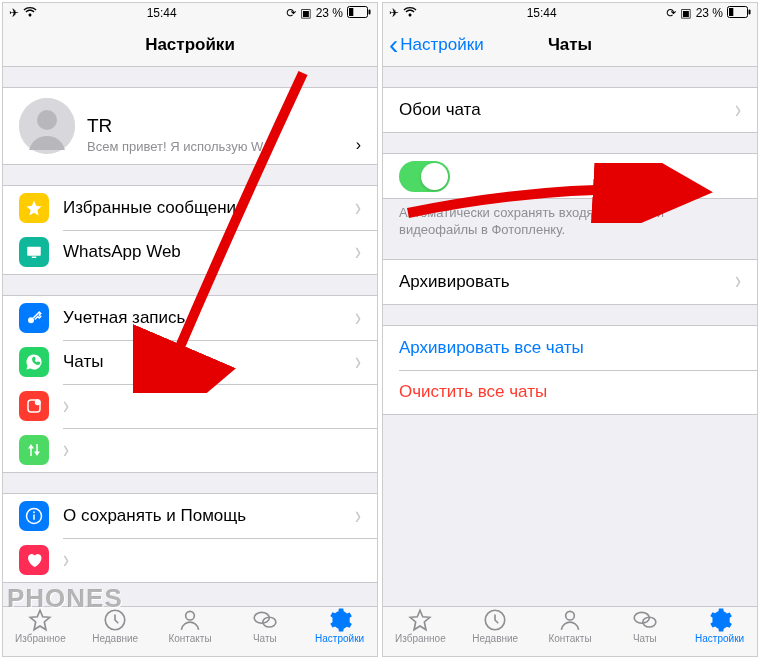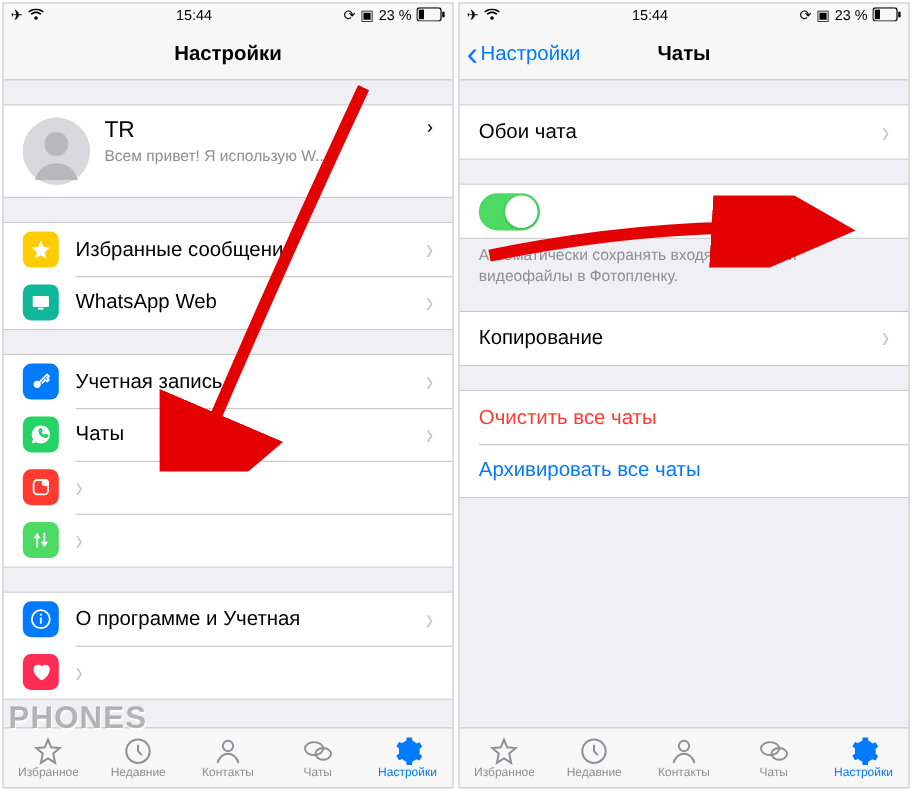--- a/index.html
+++ b/index.html
@@ -81,21 +81,21 @@
     flex-shrink: 0;
   }
   .cell .label { font-size: 17px; flex: 1; color: #000; }
   .cell .chevron {
     color: #c7c7cc; font-size: 18px;
     transform: scaleY(1.4);
   }
   .profile-cell {
     min-height: 76px;
     display: flex;
-    align-items: flex-start;
+    align-items: flex-end;
     padding: 10px 16px;
     background: #fff;
   }
   .avatar {
     width: 56px; height: 56px;
     border-radius: 28px;
     background: #ddd;
     margin-right: 12px;
     display: flex; align-items: center; justify-content: center;
   }
@@ -106,21 +106,21 @@
     height: 50px;
     background: #f7f7f7;
     border-top: 1px solid #c8c7cc;
     display: flex;
   }
   .tab {
     flex: 1;
     display: flex;
     flex-direction: column;
     align-items: center;
-    justify-content: center;
+    justify-content: flex-start;
     gap: 0;
     color: #8e8e93;
     font-size: 10px;
   }
   .tab.active { color: #007aff; }
   .tab svg { width: 26px; height: 26px; }
   .footer-note {
     font-size: 13px;
     color: #8e8e93;
     padding: 6px 16px 0 16px;
@@ -282,21 +282,21 @@
     <div class="section">
         <div class="cell-group">
       <div class="cell">
         <div class="icon" style="background:#007aff">
           <svg width="18" height="18" viewBox="0 0 24 24" fill="#fff">
                 <circle cx="12" cy="12" r="10" fill="none" stroke="#fff" stroke-width="2"></circle>
                 <rect x="11" y="10" width="2" height="7"></rect>
                 <circle cx="12" cy="7" r="1.2"></circle>
               </svg>
         </div>
-        <div class="label">О программе и Учетная</div>
+        <div class="label">О сохранять и Помощь</div>
         <span class="chevron">›</span>
       </div>
       <div class="cell">
         <div class="icon" style="background:#ff2d55">
           <svg width="18" height="18" viewBox="0 0 24 24" fill="#fff">
                 <path d="M12 21s-8-5-8-12a5 5 0 019-3 5 5 0 019 3c0 7-8 12-8 12z"></path>
               </svg>
         </div>
         <span class="chevron">›</span>
       </div>
@@ -402,33 +402,33 @@
         <div class="cell noicon">
           <div class="toggle"></div>
         </div>
       </div>
       <div class="footer-note">Автоматически сохранять входящие фото и видеофайлы в Фотопленку.</div>
     </div>
 
     <div class="section">
         <div class="cell-group">
       <div class="cell noicon">
-        <div class="label">Копирование</div>
-        <span class="chevron">›</span>
-      </div>
-    </div>
-      </div>
-
-    <div class="section">
-        <div class="cell-group">
+        <div class="label">Архивировать</div>
+        <span class="chevron">›</span>
+      </div>
+    </div>
+      </div>
+
+    <div class="section">
+        <div class="cell-group">
+      <div class="cell noicon">
+        <div class="label link-blue">Архивировать все чаты</div>
+      </div>
       <div class="cell noicon">
         <div class="label link-red">Очистить все чаты</div>
-      </div>
-      <div class="cell noicon">
-        <div class="label link-blue">Архивировать все чаты</div>
       </div>
     </div>
       </div>
 
   </div>
 
   <div class="tab-bar">
     <div class="tab">
       <svg viewBox="0 0 24 24" fill="none" stroke="currentColor" stroke-width="1.5">
           <path d="M12 3l2.5 6 6.5.5-5 4.3L17.5 21 12 17.5 6.5 21 8 13.8 3 9.5l6.5-.5z"></path>

